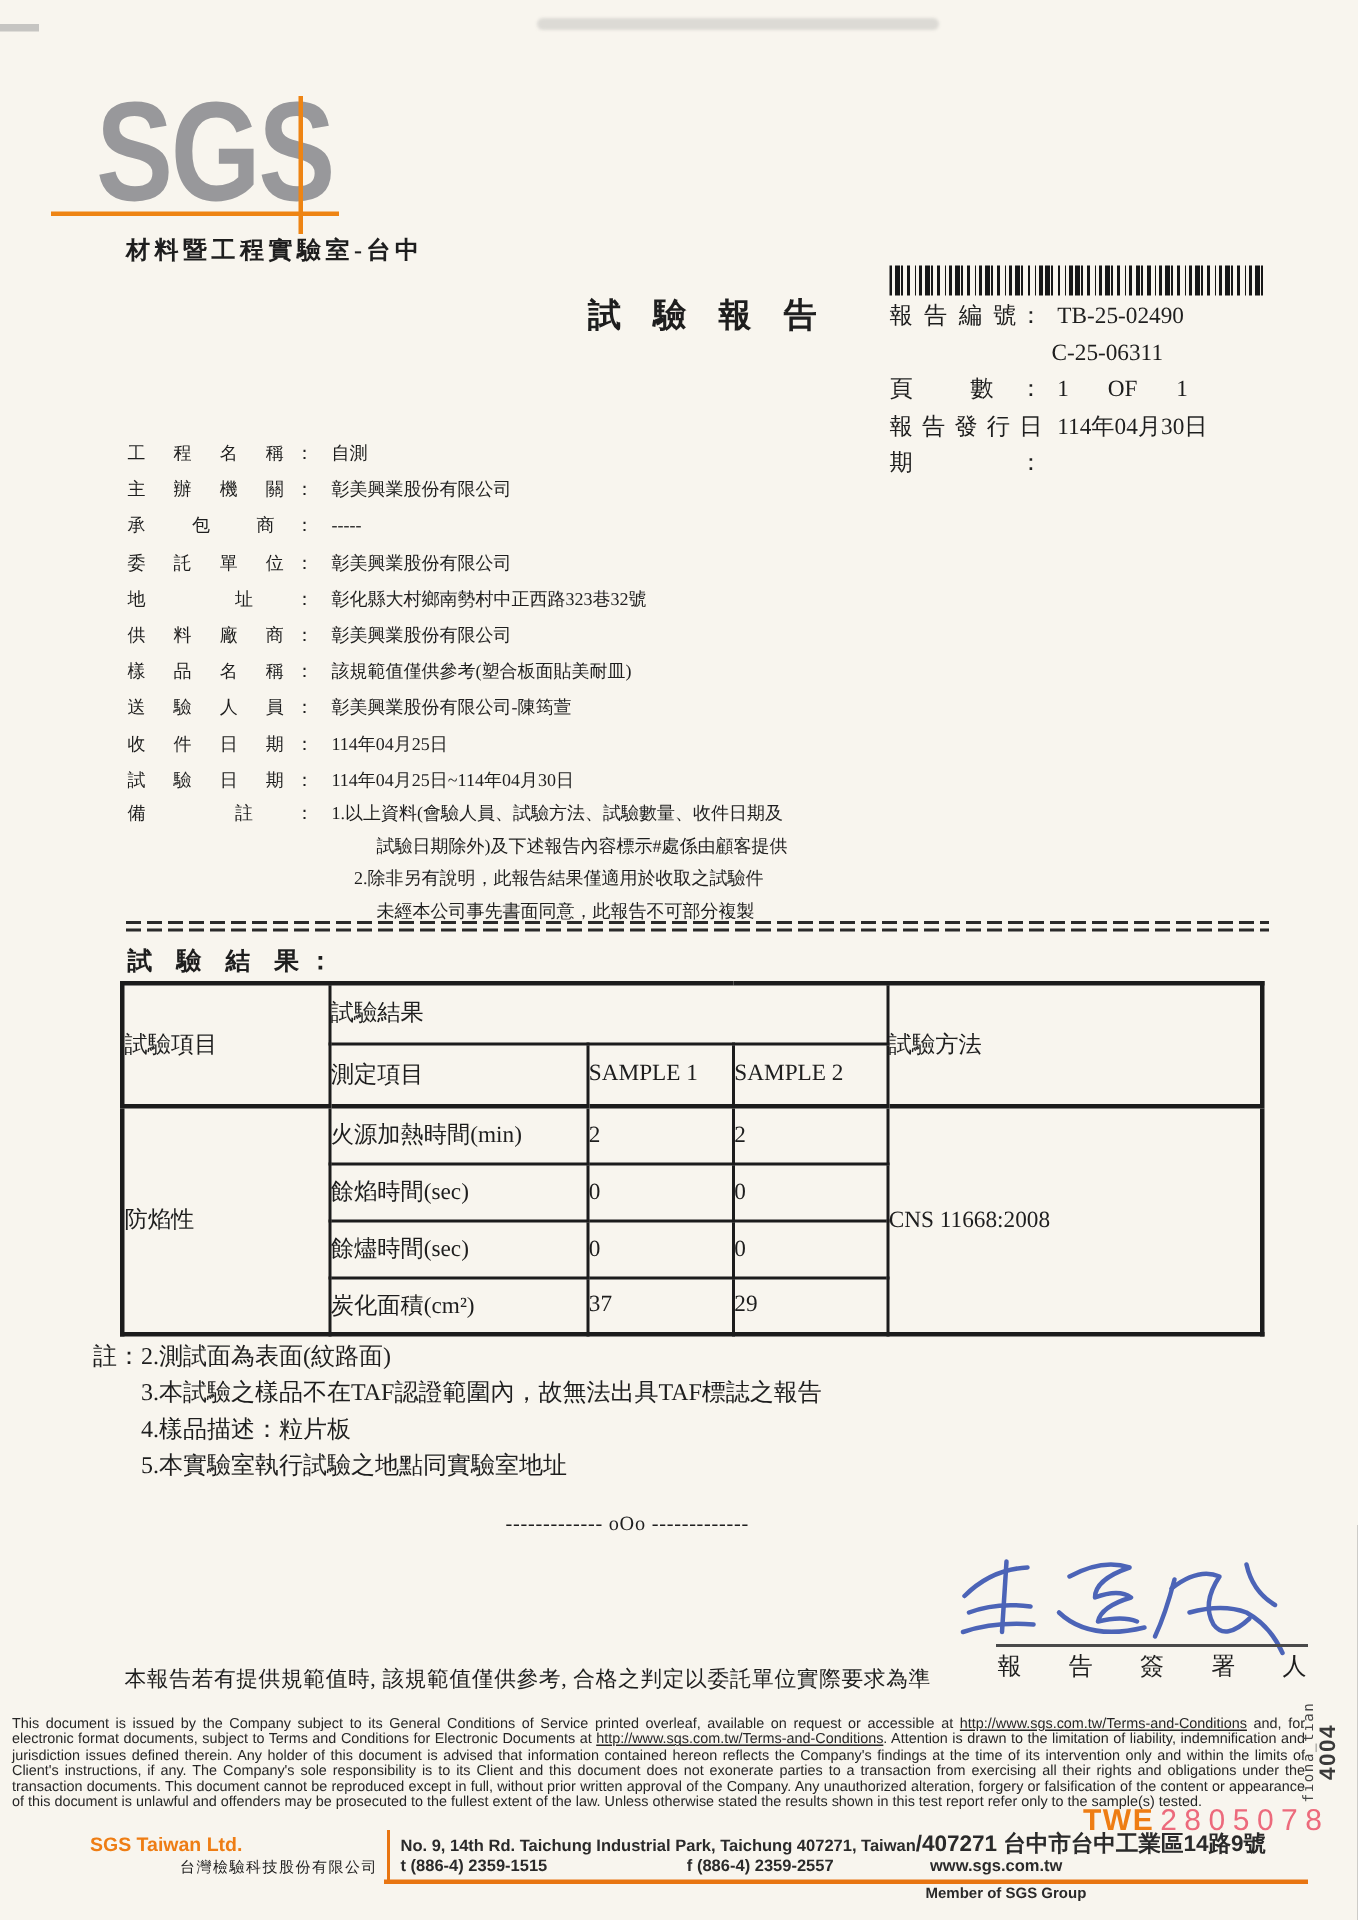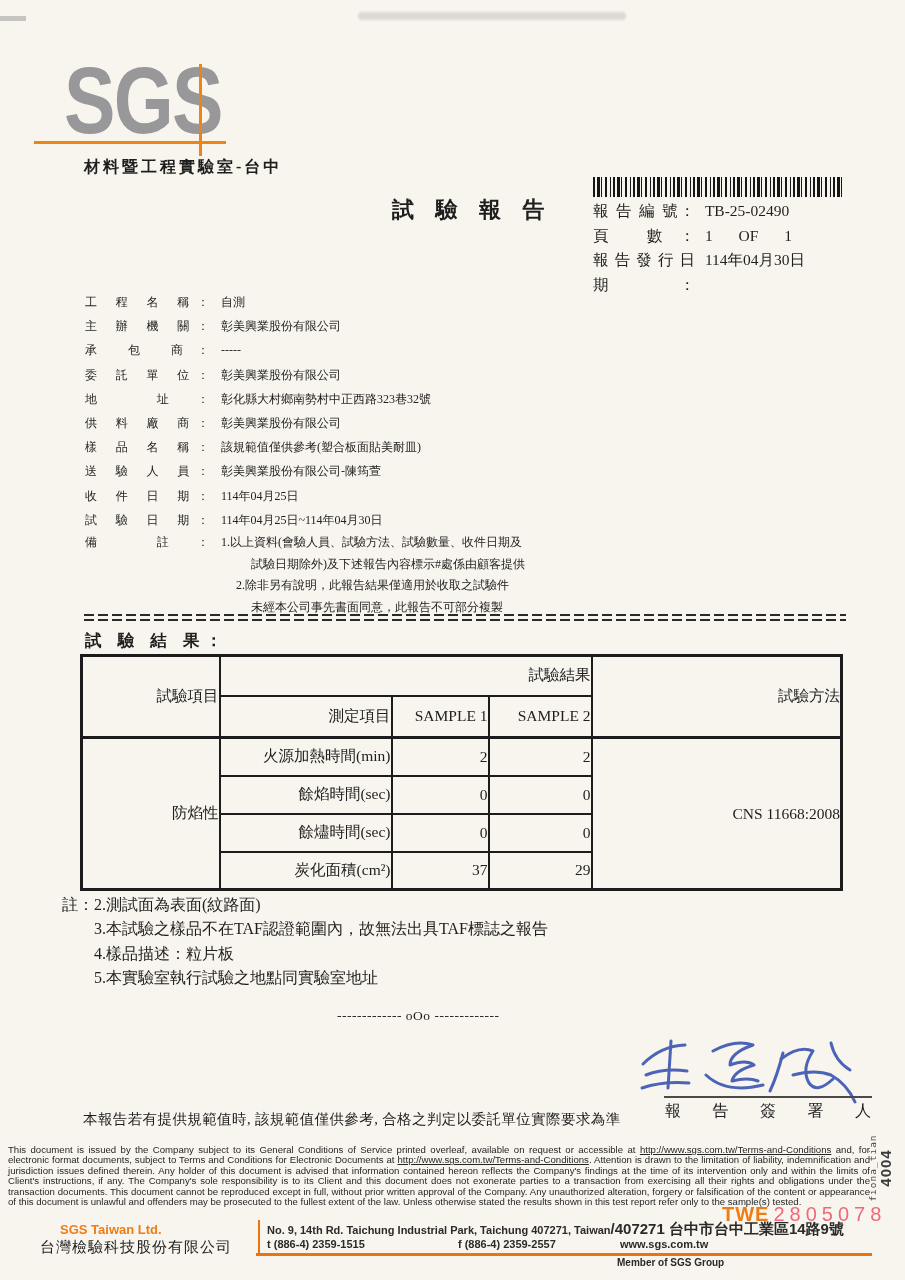--- a/index.html
+++ b/index.html
@@ -50,21 +50,21 @@
   .equals-divider{left:84px;top:614px;width:762px;height:7px;
     background-image:repeating-linear-gradient(90deg,#2a2a2a 0 10px,transparent 10px 14px),
                      repeating-linear-gradient(90deg,#2a2a2a 0 10px,transparent 10px 14px);
     background-size:100% 2px,100% 2px;background-position:0 0,0 5px;background-repeat:no-repeat;}
 
   .results-label{left:85px;top:630px;font-size:16.5px;font-weight:bold;letter-spacing:6px;}
 
   
   .rtable{left:80px;top:654px;}
   table{border-collapse:collapse;table-layout:fixed;width:760px;}
-  th,td{border:2px solid #1c1c1c;text-align:right;vertical-align:middle;
+  th,td{border:2px solid #1c1c1c;text-align:left;vertical-align:middle;
     font-size:15.5px;font-weight:normal;padding:0;font-family:"Liberation Serif","DejaVu Serif",serif;}
   table{border:3px solid #1c1c1c;}
   .h1{height:40px;}
   .h2{height:42px;}
   .dr{height:38px;}
   tbody tr.first td{border-top:3px solid #1c1c1c;}
   .c1{width:138px;}.c2{width:172px;}.c3{width:97px;}.c4{width:103px;}.c5{width:250px;}
 
   
   .notes{left:62px;top:893px;font-size:16px;line-height:24.3px;}
@@ -83,21 +83,21 @@
     font-size:9.6px;line-height:10.4px;text-align:justify;color:#262626;}
   .legal .u{text-decoration:underline;}
 
   
   .stamp{left:722px;top:1203px;font-family:"Liberation Sans","DejaVu Sans",sans-serif;font-size:20px;}
   .stamp-twe{color:#ee7d14;font-weight:bold;letter-spacing:1px;}
   .stamp-num{color:#ec6a7c;letter-spacing:5px;margin-left:4px;}
 
   .f-co-en{left:60px;top:1222px;width:192px;text-align:left;color:#ee7d14;font-weight:bold;
     font-family:"Liberation Sans","DejaVu Sans",sans-serif;font-size:13px;}
-  .f-co-cn{left:40px;top:1238px;width:212px;text-align:left;font-size:15px;letter-spacing:1px;}
+  .f-co-cn{left:40px;top:1238px;width:212px;text-align:right;font-size:10px;letter-spacing:1px;}
   .f-vline{left:258px;top:1220px;width:2px;height:35px;background:#e87511;}
   .f-addr{left:267px;top:1220px;font-family:"Liberation Sans","DejaVu Sans",sans-serif;
     font-size:11px;font-weight:bold;color:#2a2a2a;white-space:nowrap;}
   .f-addr .cn{font-size:15px;font-family:"Liberation Sans","DejaVu Sans",sans-serif;}
   .f-phones{left:267px;top:1238px;font-family:"Liberation Sans","DejaVu Sans",sans-serif;
     font-size:11px;font-weight:bold;color:#2a2a2a;}
   .f-fax{margin-left:90px;}
   .f-web{left:620px;top:1238px;font-family:"Liberation Sans","DejaVu Sans",sans-serif;
     font-size:11px;font-weight:bold;color:#2a2a2a;}
   .f-hline{left:256px;top:1253px;width:616px;height:2.5px;background:#e87511;}
@@ -124,20 +124,23 @@
   <div class="abs logo-vline"></div>
   <div class="abs logo-hline"></div>
   <div class="abs lab-name">材料暨工程實驗室-台中</div>
 
   <div class="abs report-title">試 驗 報 告</div>
   <div class="abs barcode"></div>
   <div class="abs meta">
     <div>
       <span class="mlabel">報 告 編 號：</span>
       <span class="mvalue">TB-25-02490</span>
+    </div>
+    <div>
+      <span class="mvalue-indent">C-25-06311</span>
     </div>
     <div>
       <span class="mlabel">頁 數：</span>
       <span class="mvalue page-count">1 OF 1</span>
     </div>
     <div>
       <span class="mlabel">報告發行日期：</span>
       <span class="mvalue">114年04月30日</span>
     </div>
   </div>

